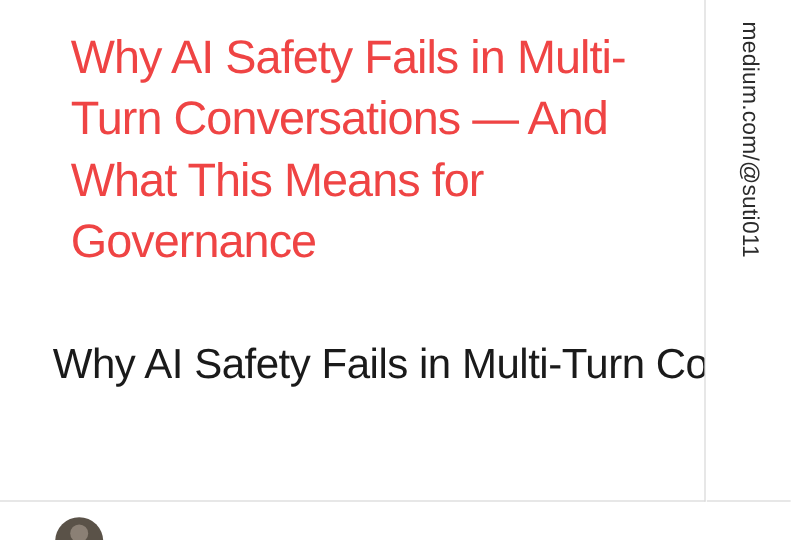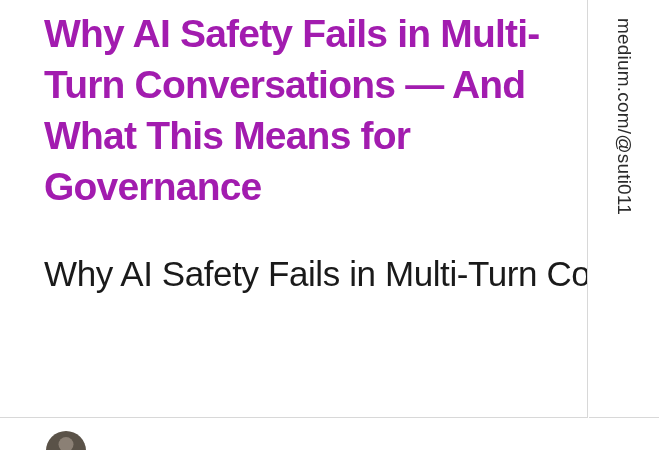--- a/index.html
+++ b/index.html
@@ -31,28 +31,28 @@
     width: 588px;
     height: 418px;
     box-sizing: border-box;
     padding: 0 44px 0 44px;
     border-right: 1px solid #d8d8d8;
     border-bottom: 1px solid #d8d8d8;
     overflow: hidden;
   }
 
   .title {
-    margin: 0;
+    margin: 15px;
     padding-top: 8px;
     font-family: "Liberation Sans", sans-serif;
-    font-weight: bold;
+    font-weight: normal;
     font-size: 39px;
     line-height: 51px;
     letter-spacing: -0.8px;
-    color: #a21caf;
+    color: #ef4444;
   }
 
   .subtitle {
     margin: 0;
     padding-top: 33px;
     font-family: "Liberation Sans", sans-serif;
     font-weight: normal;
     font-size: 35px;
     line-height: 58px;
     letter-spacing: -0.4px;

